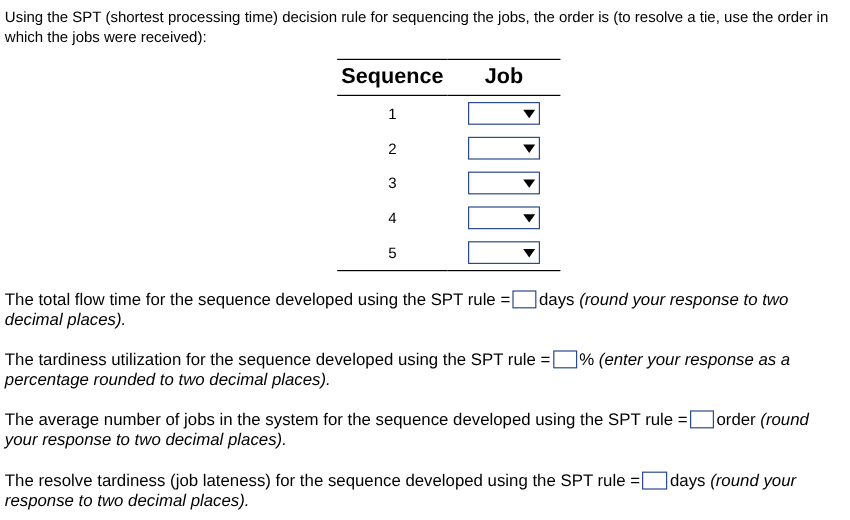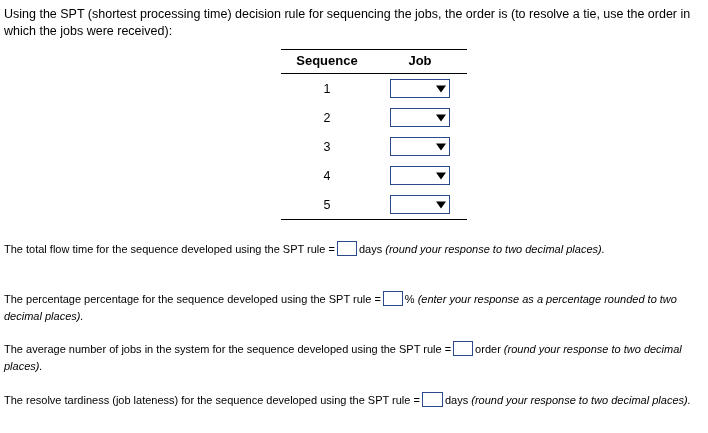--- a/index.html
+++ b/index.html
@@ -31,21 +31,21 @@
   }
   
   .seq-table {
     position: absolute;
     left: 281px;
     top: 49px;
     width: 186px;
     border-collapse: collapse;
   }
   .seq-table th {
-    font-size: 13px;
+    font-size: 18px;
     font-weight: bold;
     padding: 3px 0 5px 0;
     border-bottom: 1px solid #000;
     border-top: 1px solid #000;
   }
   .seq-table th.c1 { width: 92px; }
   .seq-table th.c2 { width: 94px; }
   .seq-table td {
     text-align: center;
     font-size: 12.5px;
@@ -78,21 +78,21 @@
     border-left: 5px solid transparent;
     border-right: 5px solid transparent;
     border-top: 7px solid #000000;
   }
   
   .stmt {
     position: absolute;
     left: 4px;
     width: 700px;
     line-height: 17px;
-    font-size: 11px;
+    font-size: 14px;
   }
   .s1 { top: 241px; }
   .s2 { top: 291px; }
   .s3 { top: 341px; }
   .s4 { top: 392px; }
   .blank {
     display: inline-block;
     width: 20px;
     height: 15px;
     border: 1px solid #2b4a8b;
@@ -165,21 +165,21 @@
       </tr>
     </tbody>
   </table>
 
   <div class="stmt s1">
     <span>The total flow time for the sequence developed using the SPT rule =</span><span class="blank"></span><span>days</span>
     <em class="ital">(round your response to two decimal places).</em>
   </div>
 
   <div class="stmt s2">
-    <span>The percentage percentage for the sequence developed using the SPT rule =</span><span class="blank"></span><span>%</span>
+    <span>The tardiness utilization for the sequence developed using the SPT rule =</span><span class="blank"></span><span>%</span>
     <em class="ital">(enter your response as a percentage rounded to two decimal places).</em>
   </div>
 
   <div class="stmt s3">
     <span>The average number of jobs in the system for the sequence developed using the SPT rule =</span><span class="blank"></span><span>order</span>
     <em class="ital">(round your response to two decimal places).</em>
   </div>
 
   <div class="stmt s4">
     <span>The resolve tardiness (job lateness) for the sequence developed using the SPT rule =</span><span class="blank wide"></span><span>days</span>

